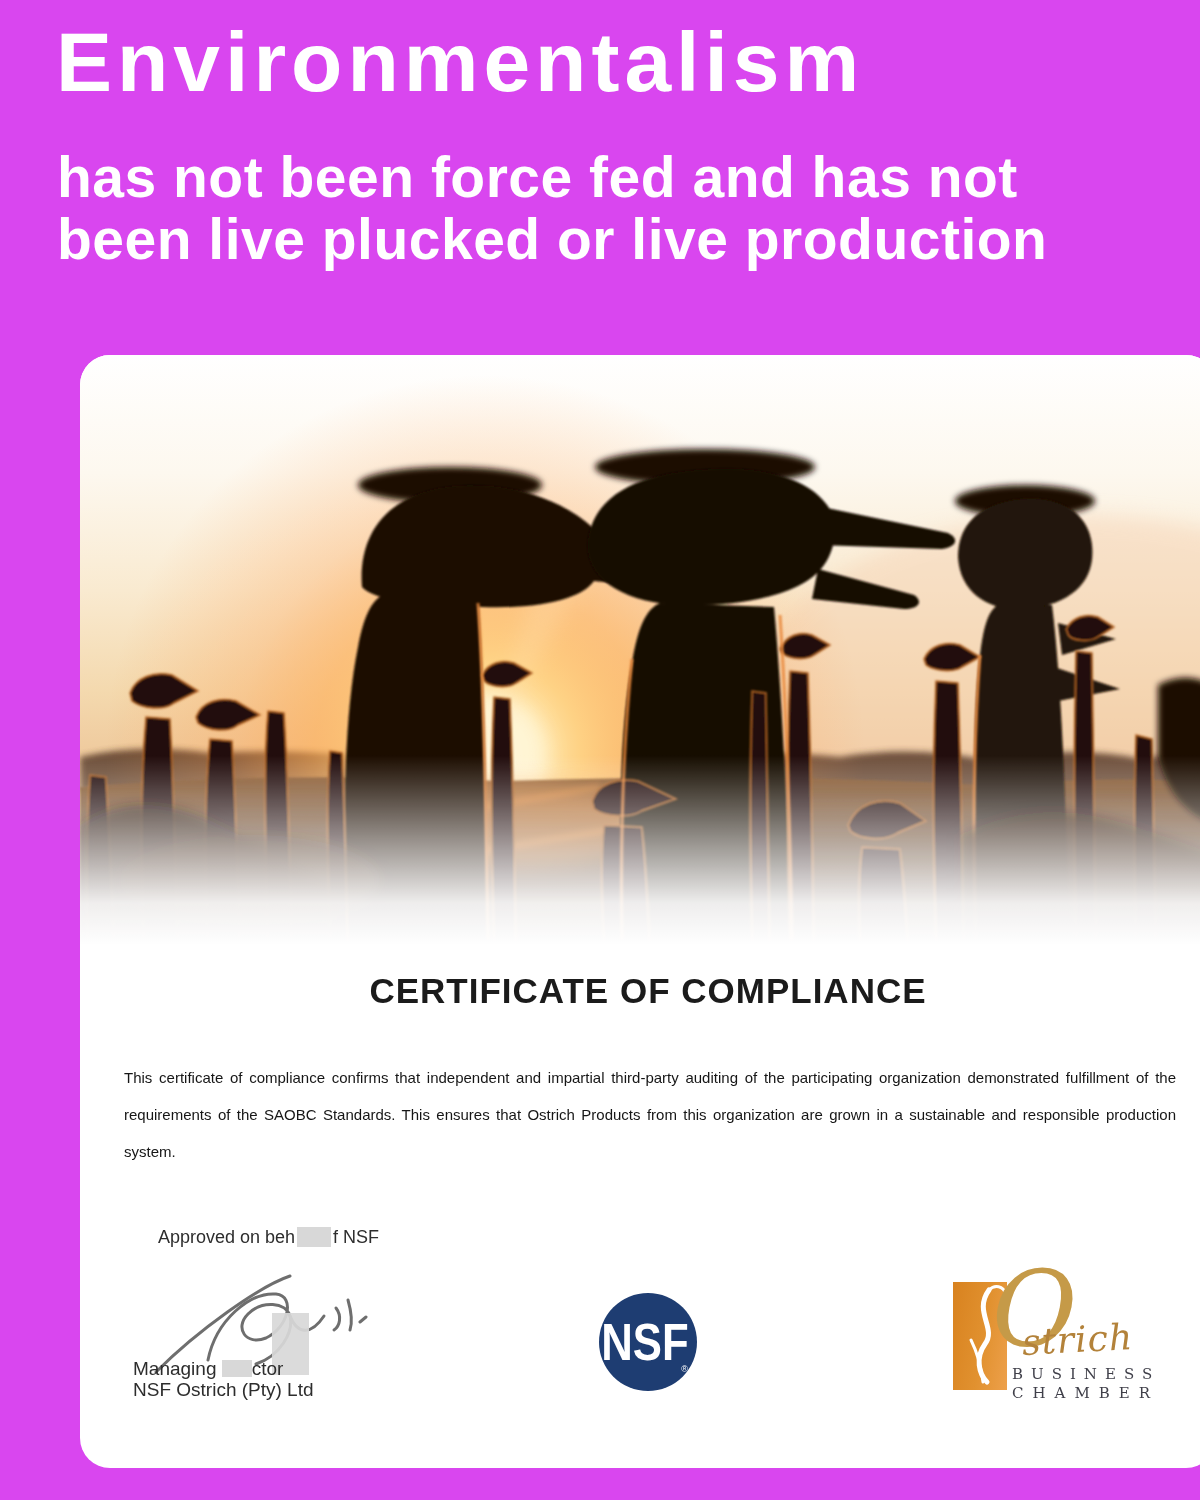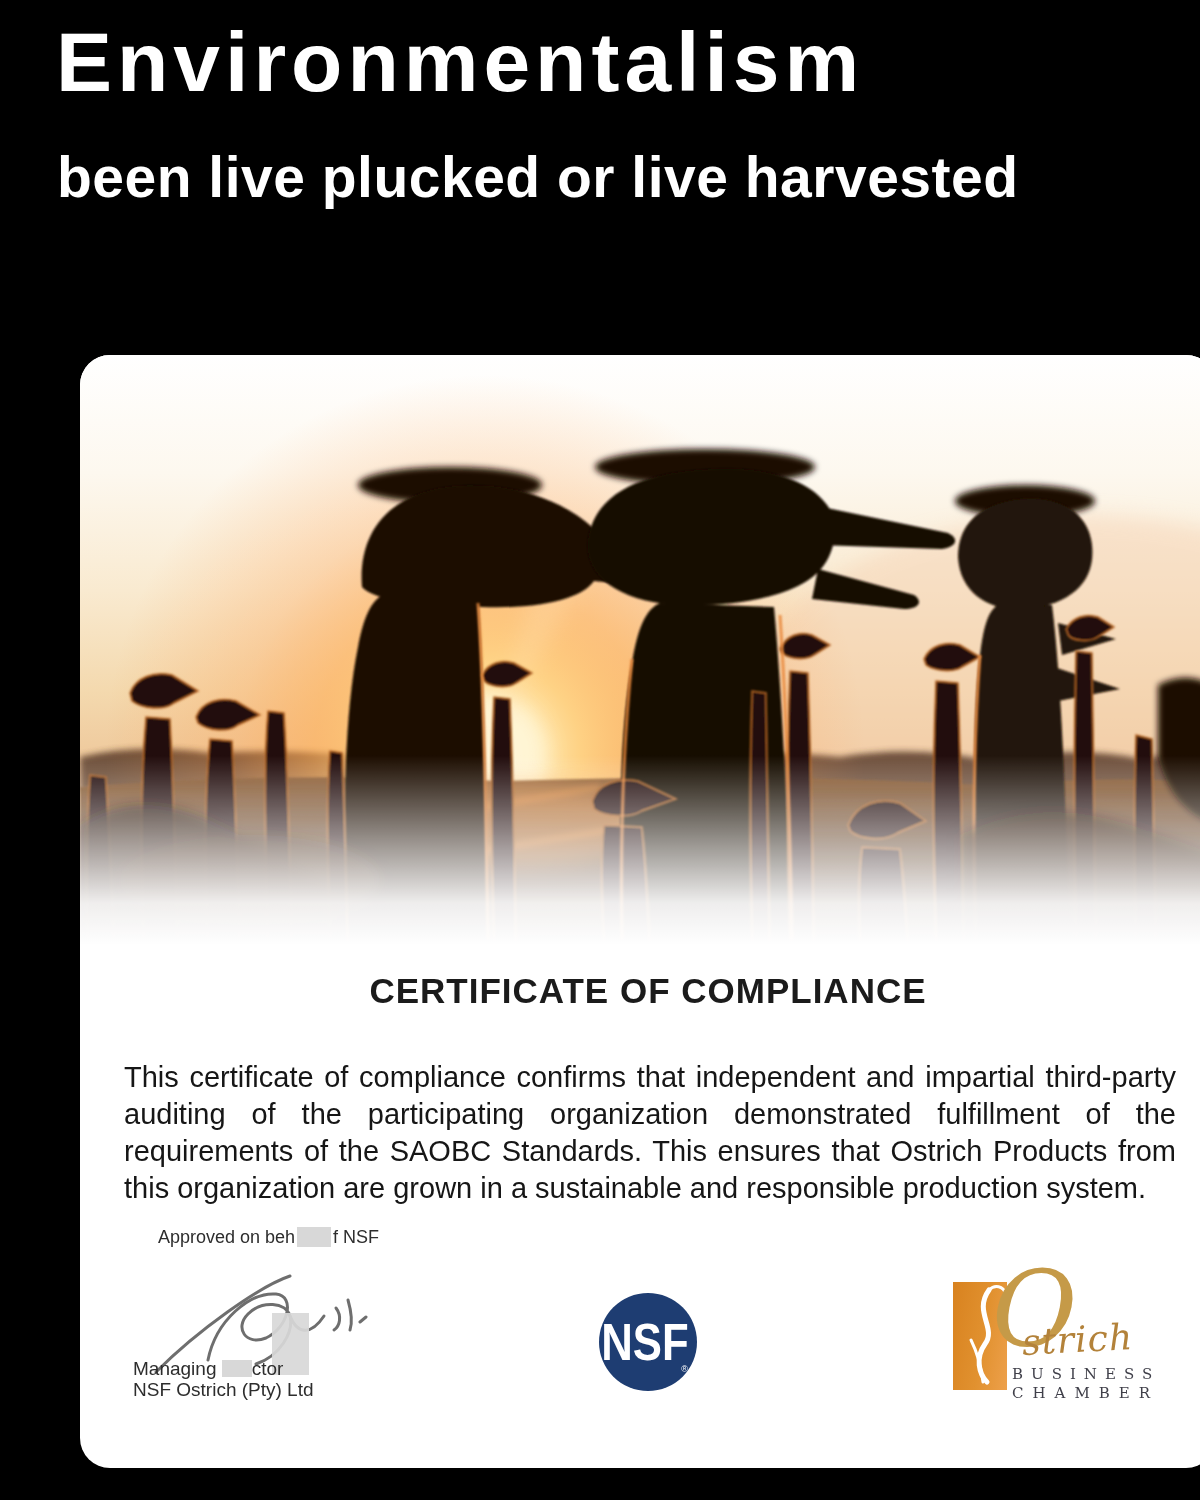--- a/index.html
+++ b/index.html
@@ -1,32 +1,32 @@
 <!DOCTYPE html>
 <html><head>
 <meta charset="utf-8">
 <style>
   html,body{margin:0;padding:0;background:#8197ab;}
-  .page{position:relative;width:1200px;height:1500px;background:#000000;overflow:hidden;
+  .page{position:relative;width:1200px;height:1500px;background:#d946ef;overflow:hidden;
         font-family:"Liberation Sans",sans-serif;text-decoration:underline;}
   
   .headline{position:absolute;left:56px;top:14px;margin:0;color:#ffffff;
             font-size:84px;font-weight:bold;letter-spacing:5px;line-height:1.15;}
   .subtitle{position:absolute;left:57px;top:146px;color:#ffffff;font-weight:bold;
             font-size:57px;line-height:62px;letter-spacing:0.5px;}
   .subtitle span{display:block;}
   
   .card{position:absolute;left:32px;top:355px;width:1136px;height:1113px;background:#ffffff;
         border-radius:30px;overflow:hidden;margin-left:48px;}
   .photo{position:absolute;left:0;top:0;width:1136px;height:590px;}
   .photo svg{display:block;}
   .cert-title{position:absolute;left:0;top:616px;width:100%;margin:0;text-align:center;
               color:#1b1b1b;font-size:35px;font-weight:600;letter-spacing:1px;}
   .cert-body{position:absolute;left:44px;top:704px;width:1052px;margin:0;text-align:justify;
-             color:#161616;font-size:29px;line-height:37px;}
+             color:#161616;font-size:15px;line-height:37px;}
   
   .approved{position:absolute;left:78px;top:872px;font-size:18px;color:#2d2d2d;white-space:nowrap;}
   .redact{background:#d8d8d8;display:inline-block;}
   .r-inline{width:34px;height:20px;vertical-align:-4px;margin:0 2px;}
   .signature{position:absolute;left:58px;top:903px;}
   .r-sig{position:absolute;left:192px;top:958px;width:37px;height:62px;opacity:.92;}
   .role{position:absolute;left:53px;top:1003px;width:280px;
         color:#2d2d2d;font-size:19px;line-height:21px;}
   .r-role{width:30px;height:17px;vertical-align:-2px;}
   
@@ -51,21 +51,22 @@
                font-family:"DejaVu Serif",serif;font-size:15px;letter-spacing:9px;}
 </style>
 </head>
 <body>
 
 <div class="page">
 
   <h1 class="headline">Environmentalism</h1>
 
   <div class="subtitle">
-    <span>been live plucked or live harvested</span>
+    <span>has not been force fed and has not</span>
+    <span>been live plucked or live production</span>
   </div>
 
   <div class="card">
 
     <div class="photo">
       <svg width="1136" height="590" viewBox="0 0 1136 590" preserveAspectRatio="none">
         <defs>
           <linearGradient id="sky" x1="0" y1="0" x2="0" y2="1">
             <stop offset="0" stop-color="#ffffff"></stop>
             <stop offset="0.20" stop-color="#fdf8ef"></stop>

